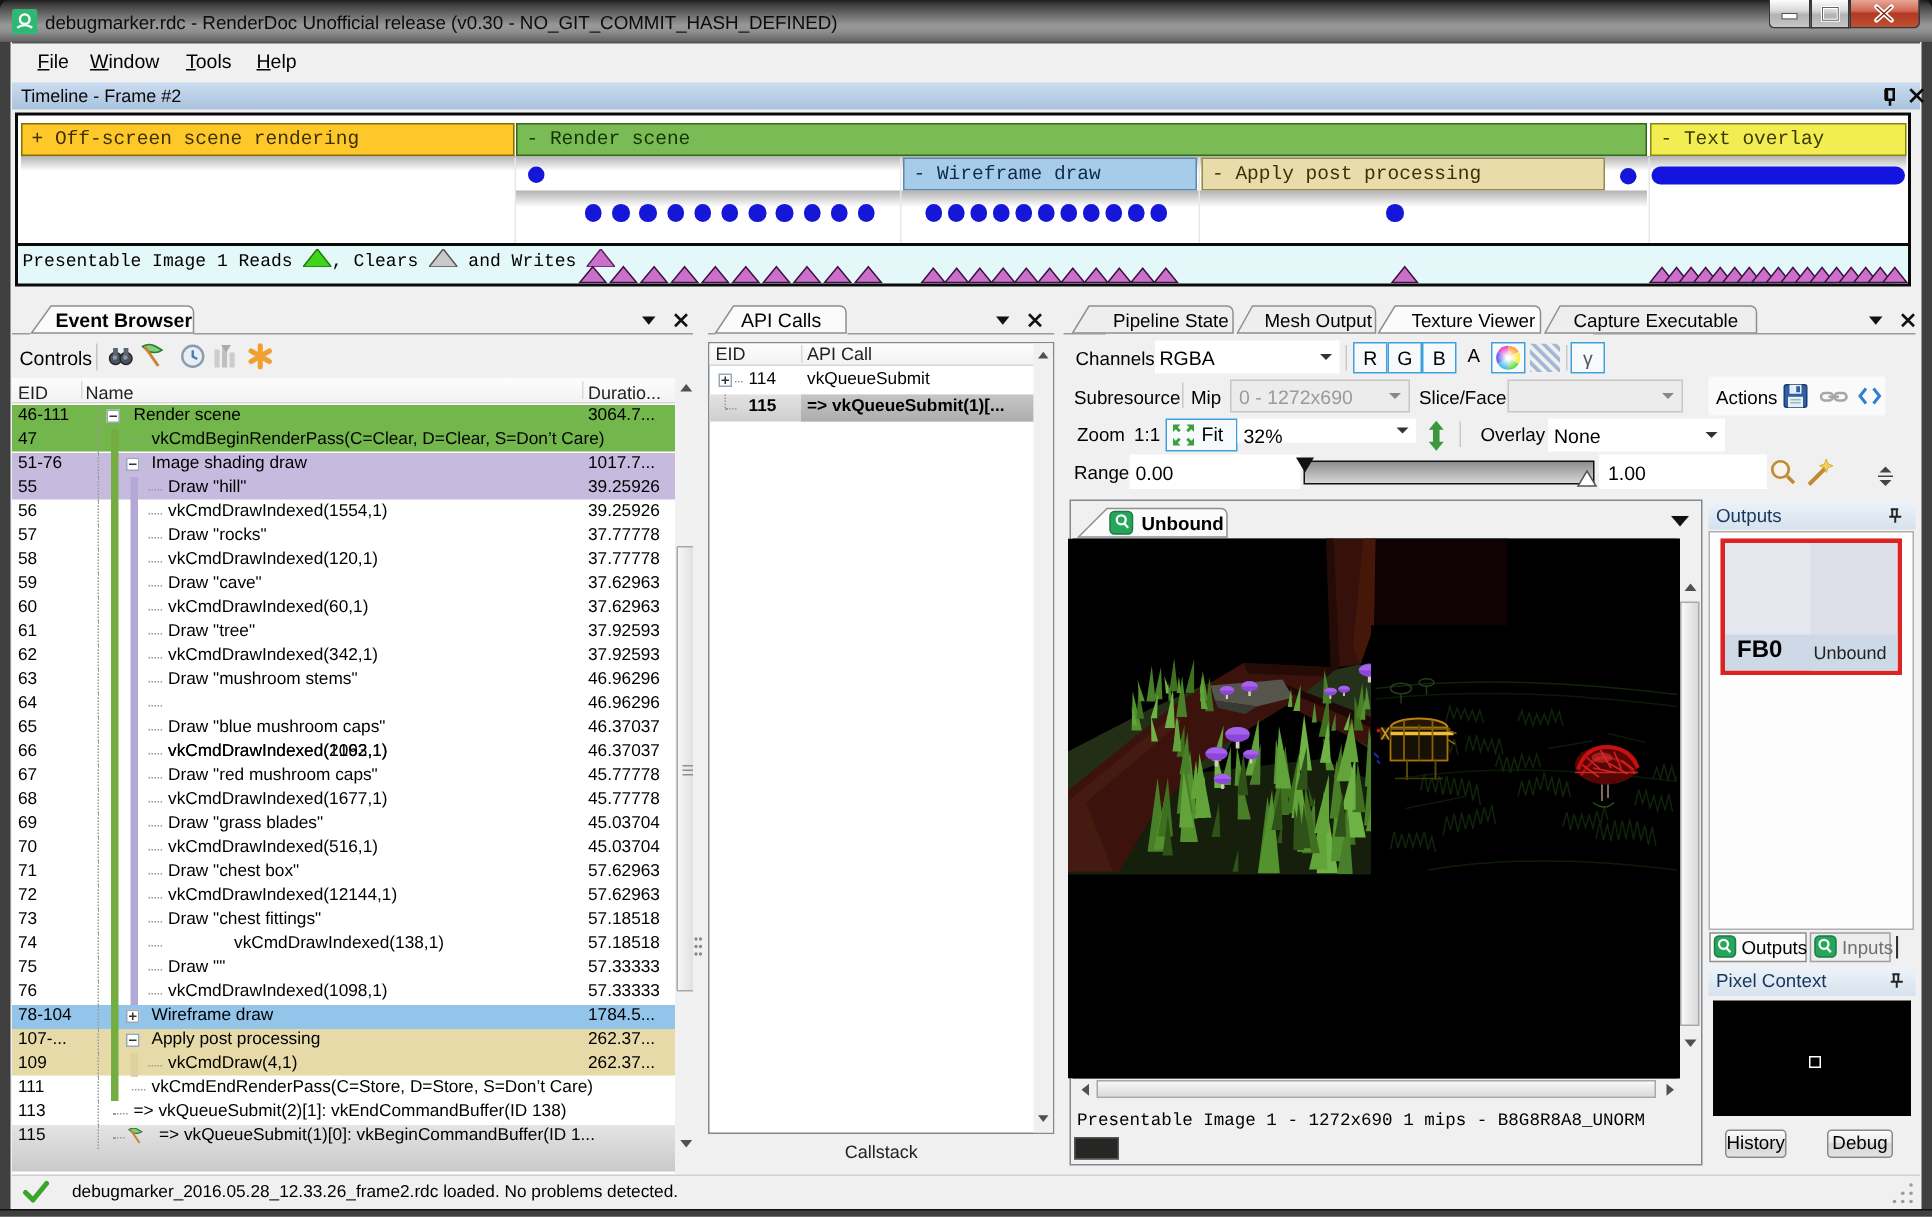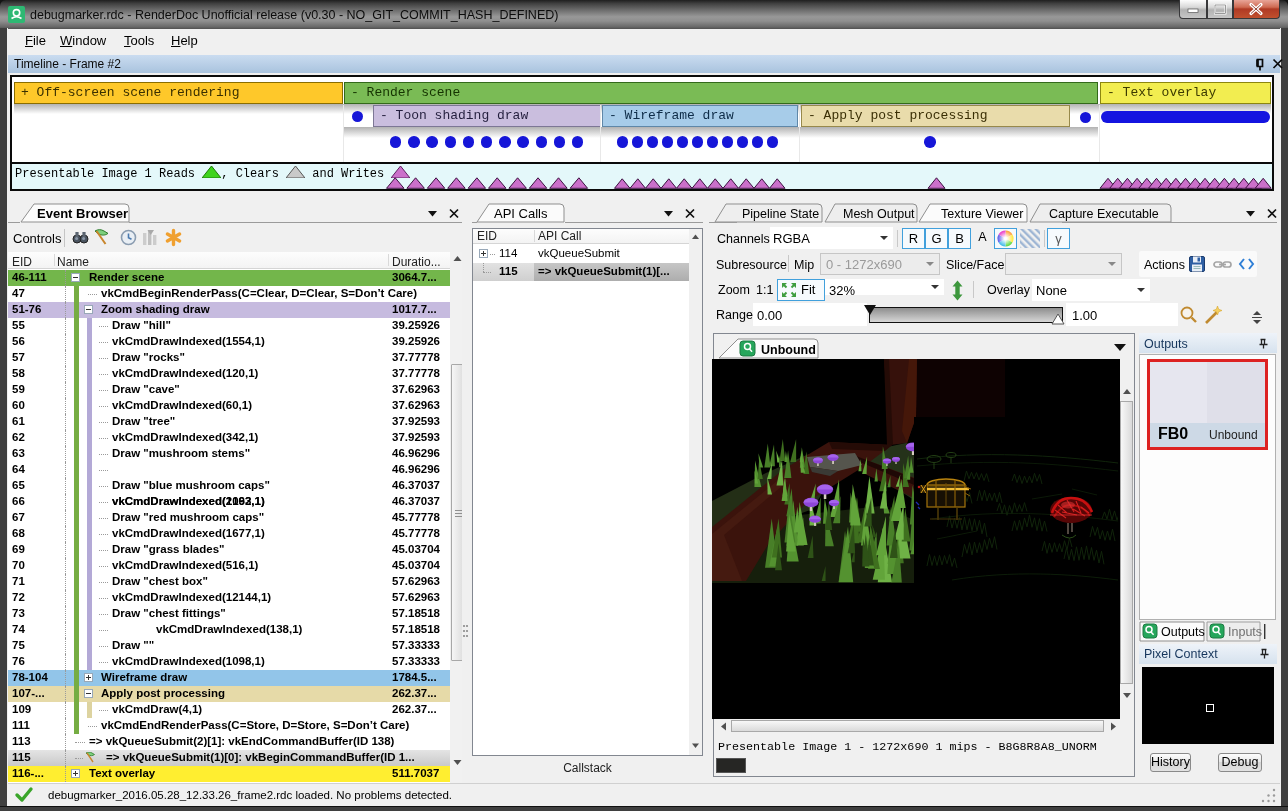--- a/index.html
+++ b/index.html
@@ -34,21 +34,21 @@
   .tlbar { position:absolute; height:22px; font-size:13px; line-height:20px; white-space:nowrap; overflow:hidden; }
   .shadow1 { position:absolute; background:linear-gradient(#b2b2b2,rgba(255,255,255,0)); }
   .dot { position:absolute; width:11px; height:11px; border-radius:50%; background:#1616d8; }
   .tabline { position:absolute; height:1px; background:#9b9b9b; }
 
 
   
   #eb-toolbar { left:8px; top:226px; width:462px; height:26px; }
   #eb-table { left:8px; top:252px; width:442px; height:531px; background:#fff; }
   #eb-head { left:0; top:0; width:442px; height:17px; background:linear-gradient(#fdfdfd,#f3f3f3); border-bottom:1px solid #d5d5d5; font-size:12px; color:#222; }
-  .ebrow { position:absolute; left:0; width:442px; height:16px; font-size:11.5px; color:#000;font-weight:bold; }
+  .ebrow { position:absolute; left:0; width:442px; height:31px; font-size:11.5px; color:#000; }
   .ebrow .eid { position:absolute; left:4px; top:1px; }
   .ebrow .ename { position:absolute; top:1px; white-space:nowrap; }
   .ebrow .edur { position:absolute; left:384px; top:1px; }
   .ebrow .vdot { position:absolute; top:0; height:16px; border-left:1px dotted #9a9a9a; }
   .ebrow .hdot { position:absolute; top:8px; border-top:1px dotted #9a9a9a; }
   .ebrow .gbar { position:absolute; left:66px; top:0; width:5px; height:16px; background:#76ad43; }
   .ebrow .cbar { position:absolute; left:79px; top:0; width:5px; height:16px; }
   .ebox { position:absolute; top:3px; width:9px; height:9px; background:#fff; border:1px solid #98a8b8; }
   .ebox .h { position:absolute; left:1px; top:3px; width:5px; height:1px; background:#333; }
   .ebox .v { position:absolute; left:3px; top:1px; width:1px; height:5px; background:#333; }
@@ -123,21 +123,20 @@
   </svg>
 </div>
 <div class="abs" id="tl-box">
 
   <div class="tlbar mono" style="left:2px;top:5px;width:329px;background:#fec82a;border:1.5px solid #8a6d00;color:#3a3000;"><span style="margin-left:6px;">+ Off-screen scene rendering</span></div>
   <div class="tlbar mono" style="left:332px;top:5px;width:754px;background:#7abb55;border:1.5px solid #33691b;color:#153301;"><span style="margin-left:6px;">- Render scene</span></div>
   <div class="tlbar mono" style="left:1088px;top:5px;width:171px;background:#f2ed50;border:1.5px solid #8c860f;color:#3c3a00;"><span style="margin-left:6px;">- Text overlay</span></div>
 
   <div class="shadow1" style="left:2px;top:27px;width:1257px;height:10px;"></div>
 
-  <div class="tlbar mono" style="left:361px;top:28px;width:228px;background:#cabede;border:1.5px solid #7d7795;color:#241f3e;"><span style="margin-left:6px;">- Toon shading draw</span></div>
   <div class="tlbar mono" style="left:590px;top:28px;width:196px;background:#a7cce9;border:1.5px solid #5f87a8;color:#0e2c48;"><span style="margin-left:6px;">- Wireframe draw</span></div>
   <div class="tlbar mono" style="left:789px;top:28px;width:269px;background:#e9dcab;border:1.5px solid #97894b;color:#3a2f05;"><span style="margin-left:6px;">- Apply post processing</span></div>
 
   <div class="shadow1" style="left:332px;top:50px;width:754px;height:11px;"></div>
 
   <div class="dot" style="left:340px;top:34px;"></div>
   <div class="dot" style="left:1068px;top:35px;"></div>
   <div class="abs" style="left:1089px;top:34px;width:169px;height:12px;border-radius:6px;background:#1414e0;"></div>
   <div class="dot" style="left:377.9px;top:59.1px;width:11.5px;height:11.5px;"></div>
     <div class="dot" style="left:396.1px;top:59.1px;width:11.5px;height:11.5px;"></div>
@@ -284,21 +283,21 @@
       <i class="hdot" style="left:80px;width:9px;"></i>
       <span class="ename" style="left:93px;">vkCmdBeginRenderPass(C=Clear, D=Clear, S=Don’t Care)</span>
     </div>
     <div class="ebrow" style="top:50px;background:#c6bbdf;">
       <span class="eid">51-76</span>
       <i class="vdot" style="left:57px;"></i>
       <i class="gbar"></i>
       <span class="ebox" style="left:76px;">
         <i class="h"></i>
       </span>
-      <span class="ename" style="left:93px;">Zoom shading draw</span>
+      <span class="ename" style="left:93px;">Image shading draw</span>
       <span class="edur">1017.7...</span>
     </div>
     <div class="ebrow" style="top:66px;">
       <span class="eid">55</span>
       <i class="vdot" style="left:57px;"></i>
       <i class="gbar"></i>
       <i class="cbar" style="background:#b3a9d6;"></i>
       <i class="hdot" style="left:91px;width:9px;"></i>
       <span class="ename" style="left:104px;">Draw "hill"</span>
       <span class="edur">39.25926</span>
@@ -537,30 +536,20 @@
     </div>
     <div class="ebrow" style="top:498px;background:linear-gradient(#e4e4e4,#c9c9c9);">
       <span class="eid">115</span>
       <i class="vdot" style="left:57px;"></i>
       <i class="hdot" style="left:67px;width:8px;"></i>
       <svg style="position:absolute;left:76px;top:2px;" width="13" height="12" viewBox="0 0 13 12">
         <path d="M2 1 c2 -1.2 4 -1.2 6 0 l2.5 1.5 c-2 1.5 -4 1.5 -6.5 .3 z" fill="#7ed07e" stroke="#2c7c2c" stroke-width="0.8"></path>
         <path d="M3 1 l6 9" stroke="#c8862c" stroke-width="1.4"></path>
       </svg>
       <span class="ename" style="left:98px;">=&gt; vkQueueSubmit(1)[0]: vkBeginCommandBuffer(ID 1...</span>
-    </div>
-    <div class="ebrow" style="top:514px;background:#ffee30;">
-      <span class="eid">116-...</span>
-      <i class="vdot" style="left:57px;"></i>
-      <span class="ebox" style="left:63px;">
-        <i class="h"></i>
-        <i class="v"></i>
-      </span>
-      <span class="ename" style="left:81px;">Text overlay</span>
-      <span class="edur">511.7037</span>
     </div>
 </div>
 <div class="abs" id="eb-scroll">
   <div class="sbtn" style="top:0;"><svg width="15" height="15">
         <polygon points="7.5,4 11.5,9 3.5,9" fill="#505050"></polygon>
       </svg></div>
   <div class="sbtn" style="top:504px;"><svg width="15" height="15">
         <polygon points="7.5,9 11.5,4 3.5,4" fill="#505050"></polygon>
       </svg></div>
   <div class="abs" id="eb-thumb">

